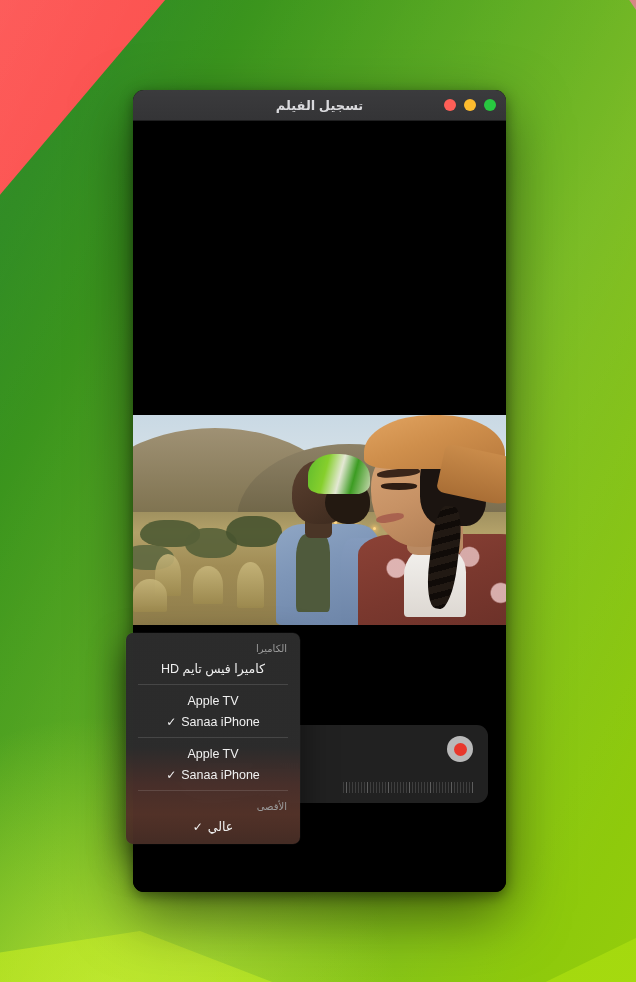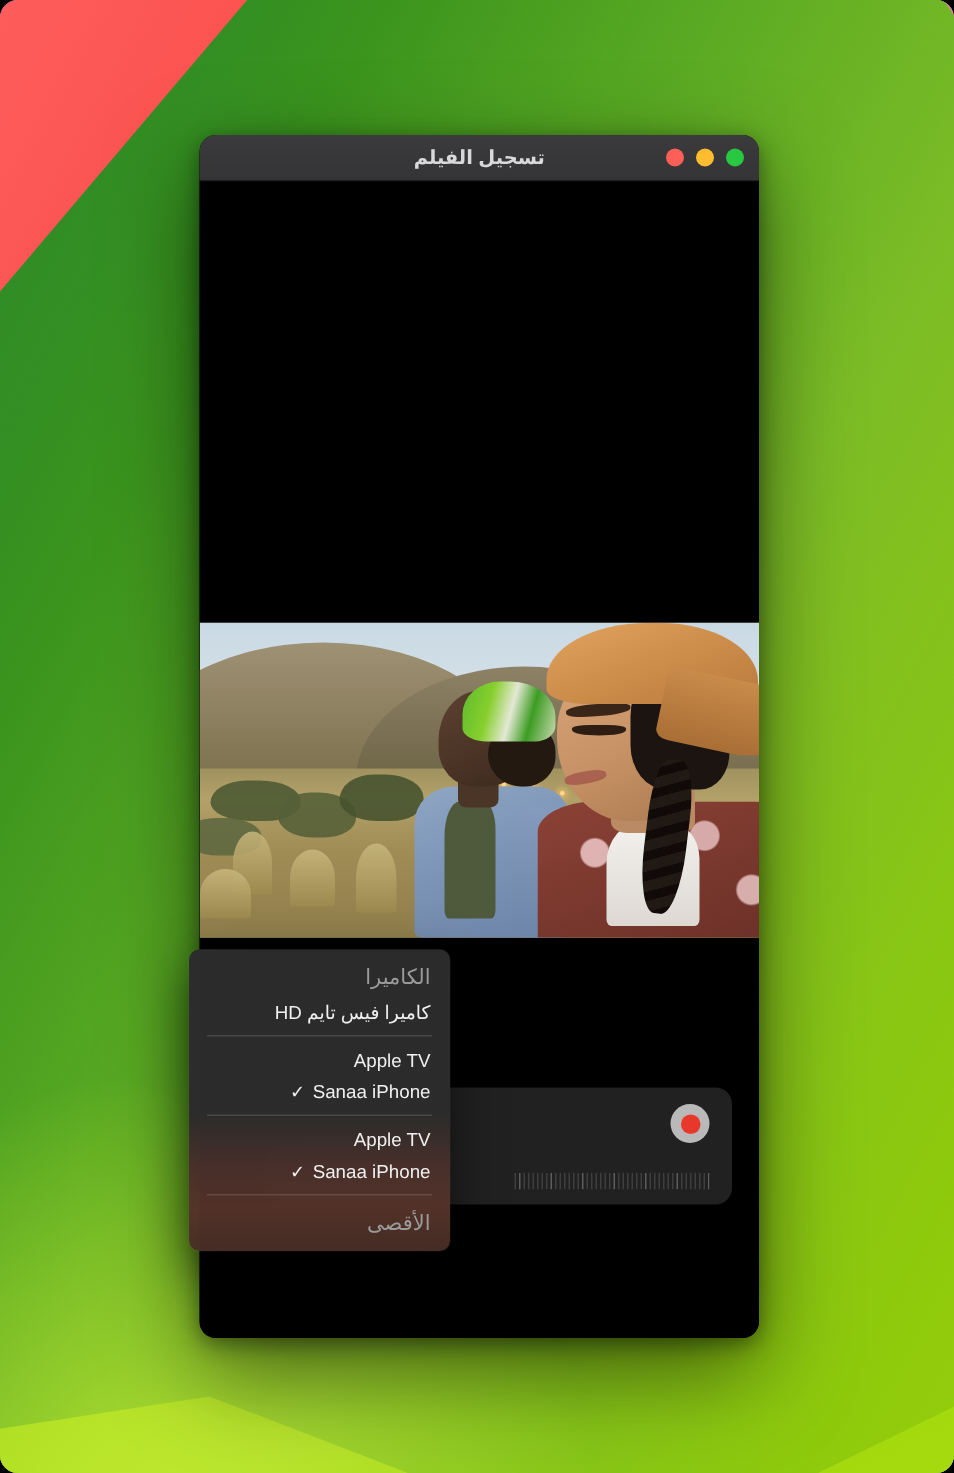--- a/index.html
+++ b/index.html
@@ -6,21 +6,20 @@
     margin: 0;
     padding: 0;
     background: #000;
   }
   #root {
     position: relative;
     width: 636px;
     height: 982px;
     overflow: hidden;
     font-family: "Liberation Sans", "DejaVu Sans", sans-serif;
-    border-radius: 12px;
     -webkit-font-smoothing: antialiased;
   }
 
   
   .wallpaper {
     position: absolute;
     inset: 0;
     background: #6a57d8;
     overflow: hidden;
   }
@@ -354,32 +353,32 @@
         rgba(44,44,44,0.985) 0%,
         rgba(44,44,44,0.985) 54%,
         rgba(74,48,43,0.96) 72%,
         rgba(86,52,42,0.95) 86%,
         rgba(72,46,38,0.95) 100%);
     box-shadow: 0 14px 34px rgba(0,0,0,0.55), 0 0 0 0.5px rgba(255,255,255,0.07);
     backdrop-filter: blur(22px);
     z-index: 20;
   }
   .menu-header {
-    font-size: 14px;
+    font-size: 10px;
     color: #9b9b9b;
     padding: 5px 13px 3px;
     text-align: right;
     user-select: none;
   }
   .menu-item {
     position: relative;
     font-size: 12.5px;
     color: #f0f0f0;
     padding: 3.5px 13px 3.5px 13px;
-    text-align: right;
+    text-align: center;
     white-space: nowrap;
     cursor: default;
   }
   .menu-item .check {
     margin-inline-start: 5px;
     font-size: 12px;
     color: #f2f2f2;
   }
   .menu-sep {
     height: 1px;
@@ -532,15 +531,16 @@
       <div class="menu-header">الكاميرا</div>
       <div class="menu-item"><span>كاميرا فيس تايم HD</span></div>
       <div class="menu-sep"></div>
       <div class="menu-item"><span>Apple TV</span></div>
       <div class="menu-item"><span>Sanaa iPhone</span><span class="check">✓</span></div>
       <div class="menu-sep"></div>
       <div class="menu-item"><span>Apple TV</span></div>
       <div class="menu-item"><span>Sanaa iPhone</span><span class="check">✓</span></div>
       <div class="menu-sep"></div>
       <div class="menu-header">الأقصى</div>
+      <div class="menu-item"><span>عالي</span><span class="check">✓</span></div>
     </div>
 
 </div>
 
 </body></html>

